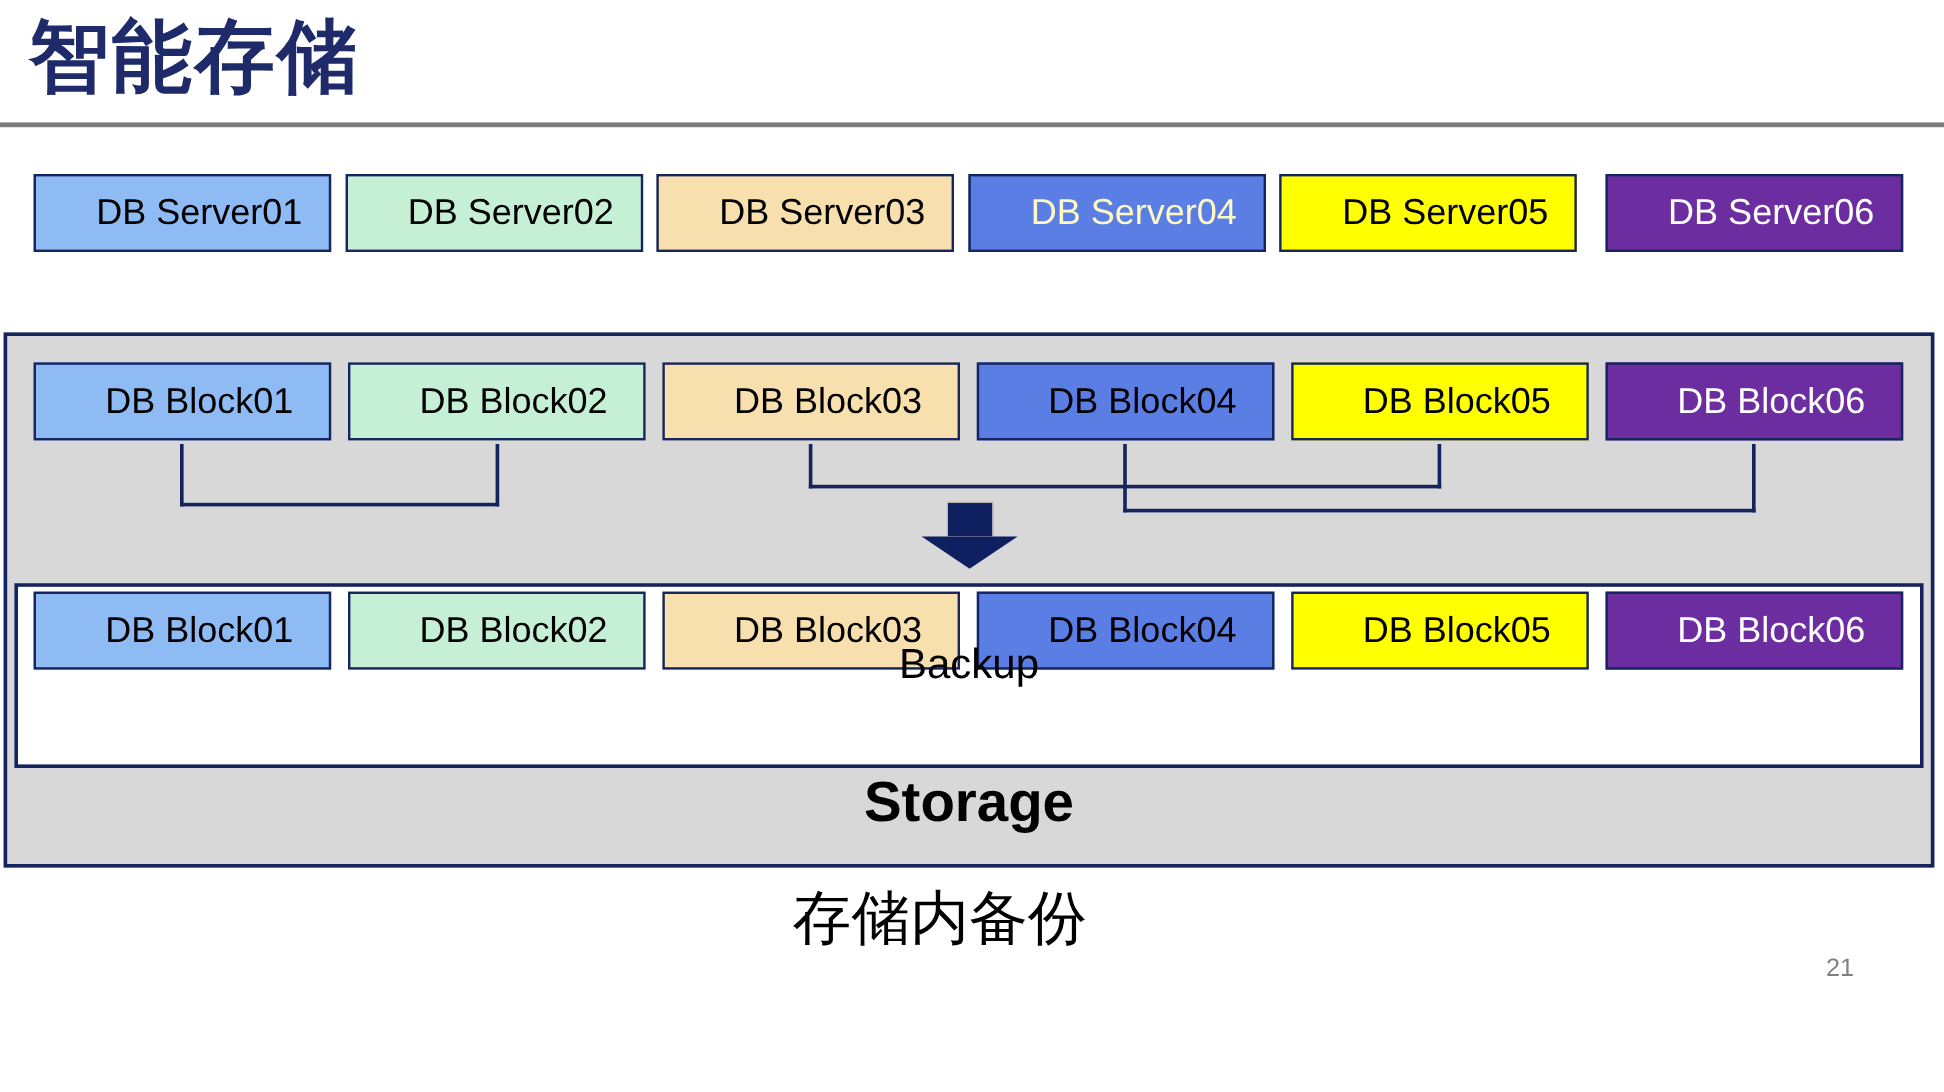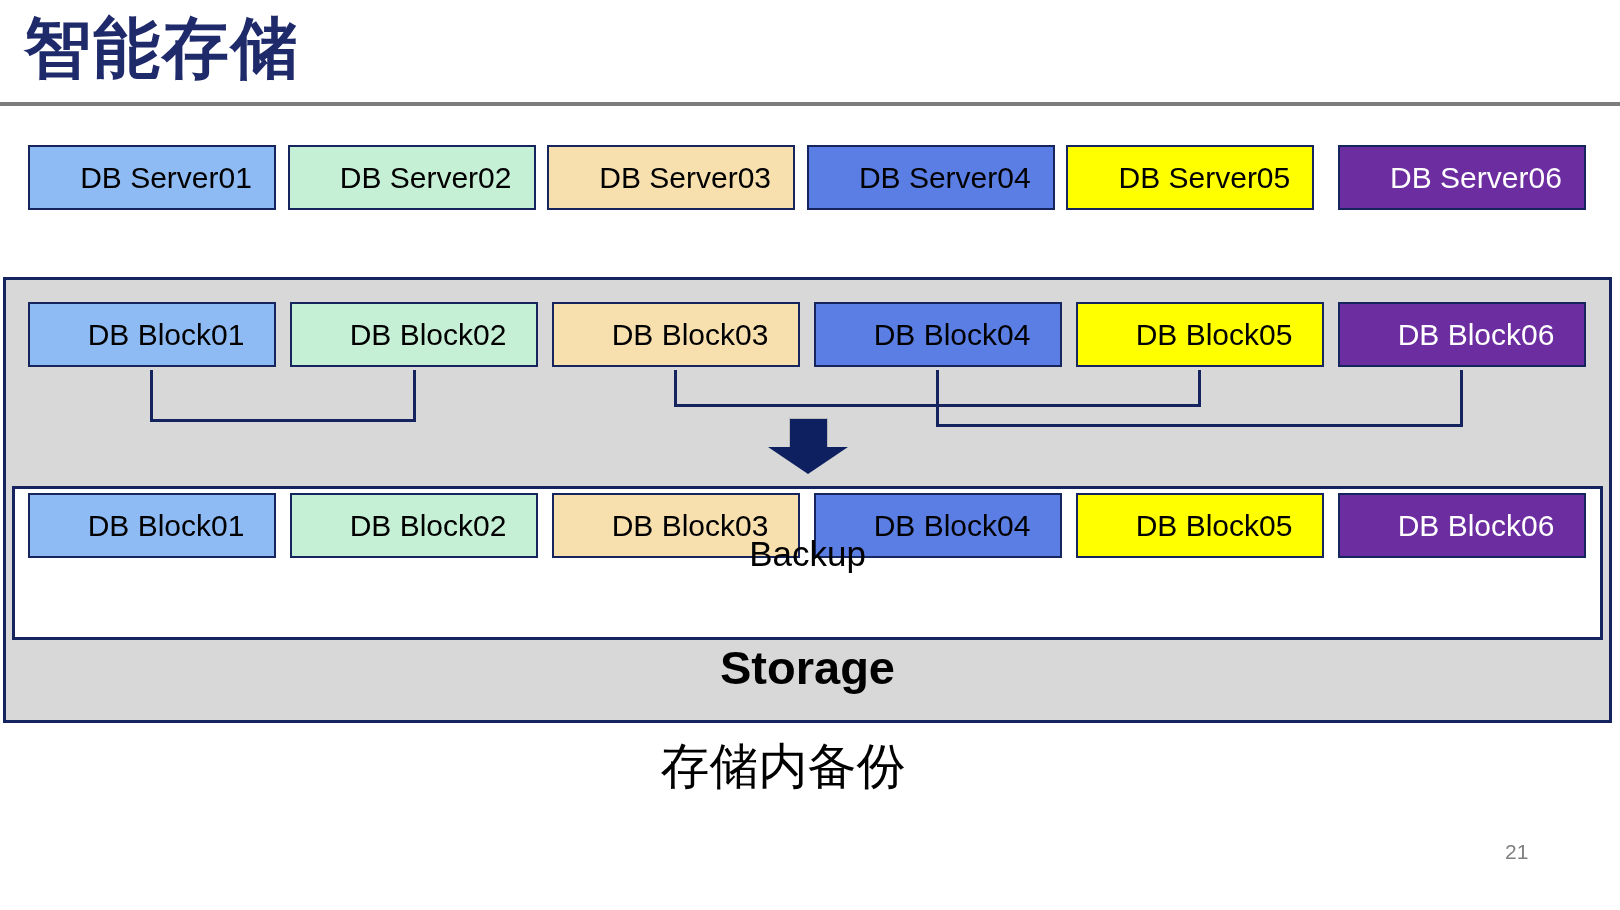--- a/index.html
+++ b/index.html
@@ -131,40 +131,40 @@
     position: absolute;
     left: 0; top: 738px;
     width: 1566px;
     text-align: center;
     font-size: 49px;
     color: #000000;
     line-height: 1.16;
   }
   .page-number {
     position: absolute;
-    left: 1505px; top: 840px;
+    left: 1505px; top: 795px;
     width: 40px;
-    text-align: left;
+    text-align: right;
     font-size: 21px;
     color: var(--page-number-gray);
   }
 </style>
 </head>
 <body style="--title-navy: #1F2A6B; --line-navy: #15235F; --box-border-navy: #17255E; --arrow-navy: #0F2060; --container-fill: #D8D8D8; --divider-gray: #7D7D7D; --page-number-gray: #808080;">
 
 <div class="page">
 
   <h1 class="title">智能存储</h1>
   <div class="divider"></div>
 
   <div class="row server-row">
     <div class="box" style="background: rgb(143, 187, 244); color: rgb(0, 0, 0);">DB Server01</div>
     <div class="box" style="background: rgb(198, 240, 214); color: rgb(0, 0, 0);">DB Server02</div>
     <div class="box" style="background: rgb(247, 223, 174); color: rgb(0, 0, 0);">DB Server03</div>
-    <div class="box" style="background: rgb(91, 126, 229); color: #000000;">DB Server04</div>
+    <div class="box" style="background: rgb(91, 126, 229); color: #fef9c3;">DB Server04</div>
     <div class="box" style="background: rgb(255, 255, 0); color: rgb(0, 0, 0);">DB Server05</div>
     <div class="box" style="background: rgb(108, 45, 160); color: rgb(255, 255, 255); margin-left: 12px;">DB Server06</div>
   </div>
 
   <div class="storage-container"></div>
 
   <div class="row upper-block-row">
     <div class="box" style="background: rgb(143, 187, 244); color: rgb(0, 0, 0);">DB Block01</div>
     <div class="box" style="background: rgb(198, 240, 214); color: rgb(0, 0, 0);">DB Block02</div>
     <div class="box" style="background: rgb(247, 223, 174); color: rgb(0, 0, 0);">DB Block03</div>

